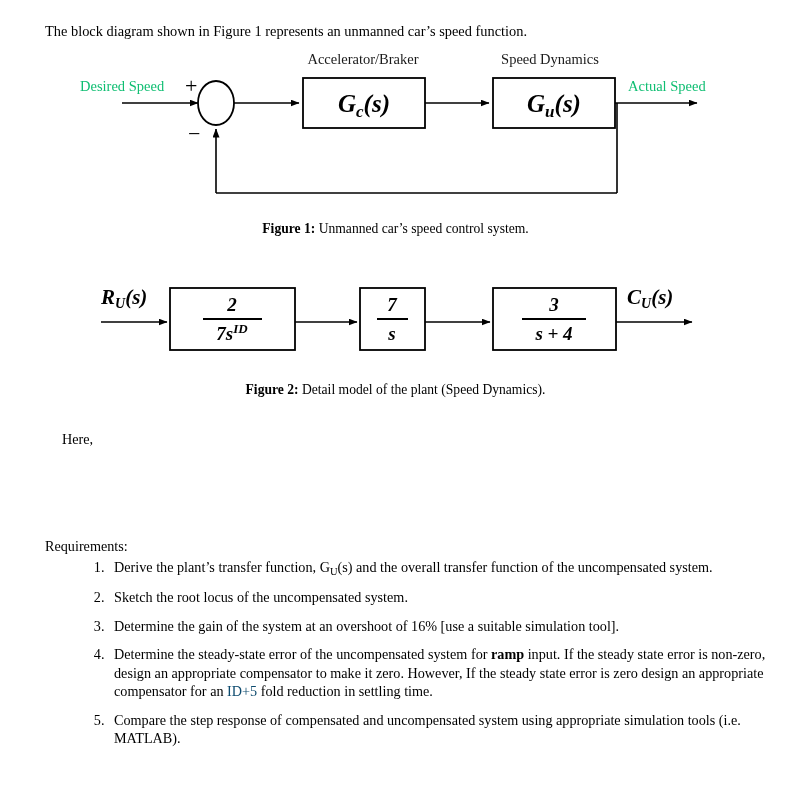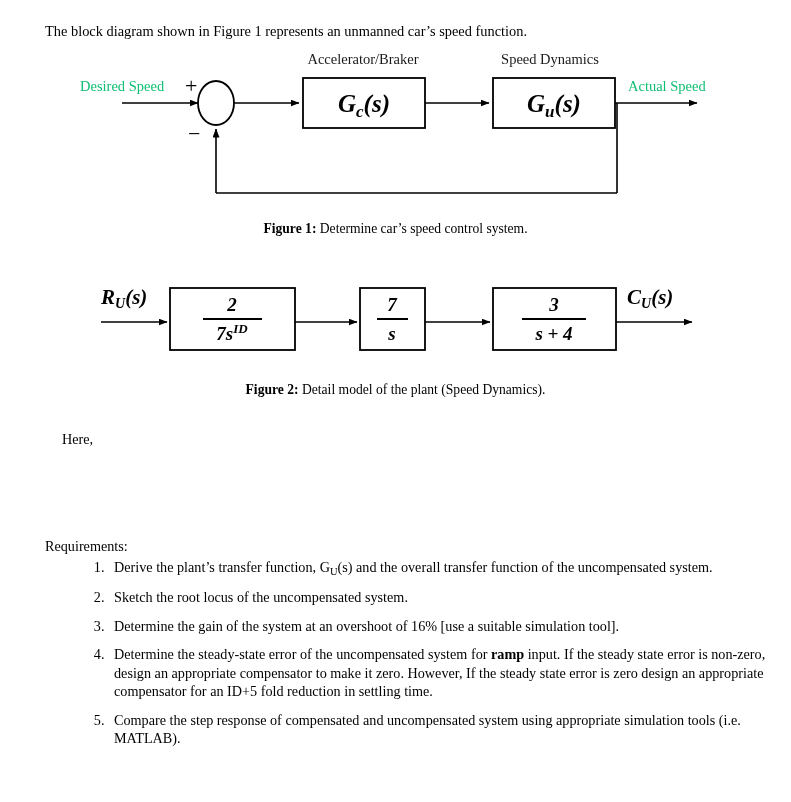--- a/index.html
+++ b/index.html
@@ -76,21 +76,21 @@
     line-height: 1.30;
     list-style-position: outside;
   }
   ol.reqs > li {
     margin-bottom: 10px;
     padding-left: 6px;
     margin-left: 28px;
   }
   ol.reqs b { font-weight: bold; }
   .sub-small { font-size: 10.5px; vertical-align: -0.25em; }
-  .green { color: #000000; }
+  .green { color: #0c4a6e; }
 
   
   .figure-area {
     position: absolute;
     left: 0;
     width: 791px;
   }
   svg { display: block; }
 
   .lbl {
@@ -157,21 +157,21 @@
 
       <line x1="615" y1="63" x2="697" y2="63" stroke="#000" stroke-width="1.6" marker-end="url(#arrowhead)"></line>
 
       <line x1="617" y1="63" x2="617" y2="153" stroke="#000" stroke-width="1.6"></line>
       <line x1="617" y1="153" x2="216" y2="153" stroke="#000" stroke-width="1.6"></line>
       <line x1="216" y1="153" x2="216" y2="89" stroke="#000" stroke-width="1.6" marker-end="url(#arrowhead)"></line>
     </svg>
   </div>
 
   <div class="fig-caption" style="top:221px;">
-    <span class="cap-label">Figure 1:</span><span> Determine car’s speed control system.</span>
+    <span class="cap-label">Figure 1:</span><span> Unmanned car’s speed control system.</span>
   </div>
 
   <div class="figure-area" style="top:278px;height:90px;">
     <svg width="791" height="90" viewBox="0 0 791 90">
       <defs>
         <marker id="arrowhead2" markerWidth="9" markerHeight="7" refX="8.5" refY="3.5" orient="auto" markerUnits="userSpaceOnUse">
           <polygon points="0 0, 9 3.5, 0 7" fill="#000"></polygon>
         </marker>
       </defs>
 

